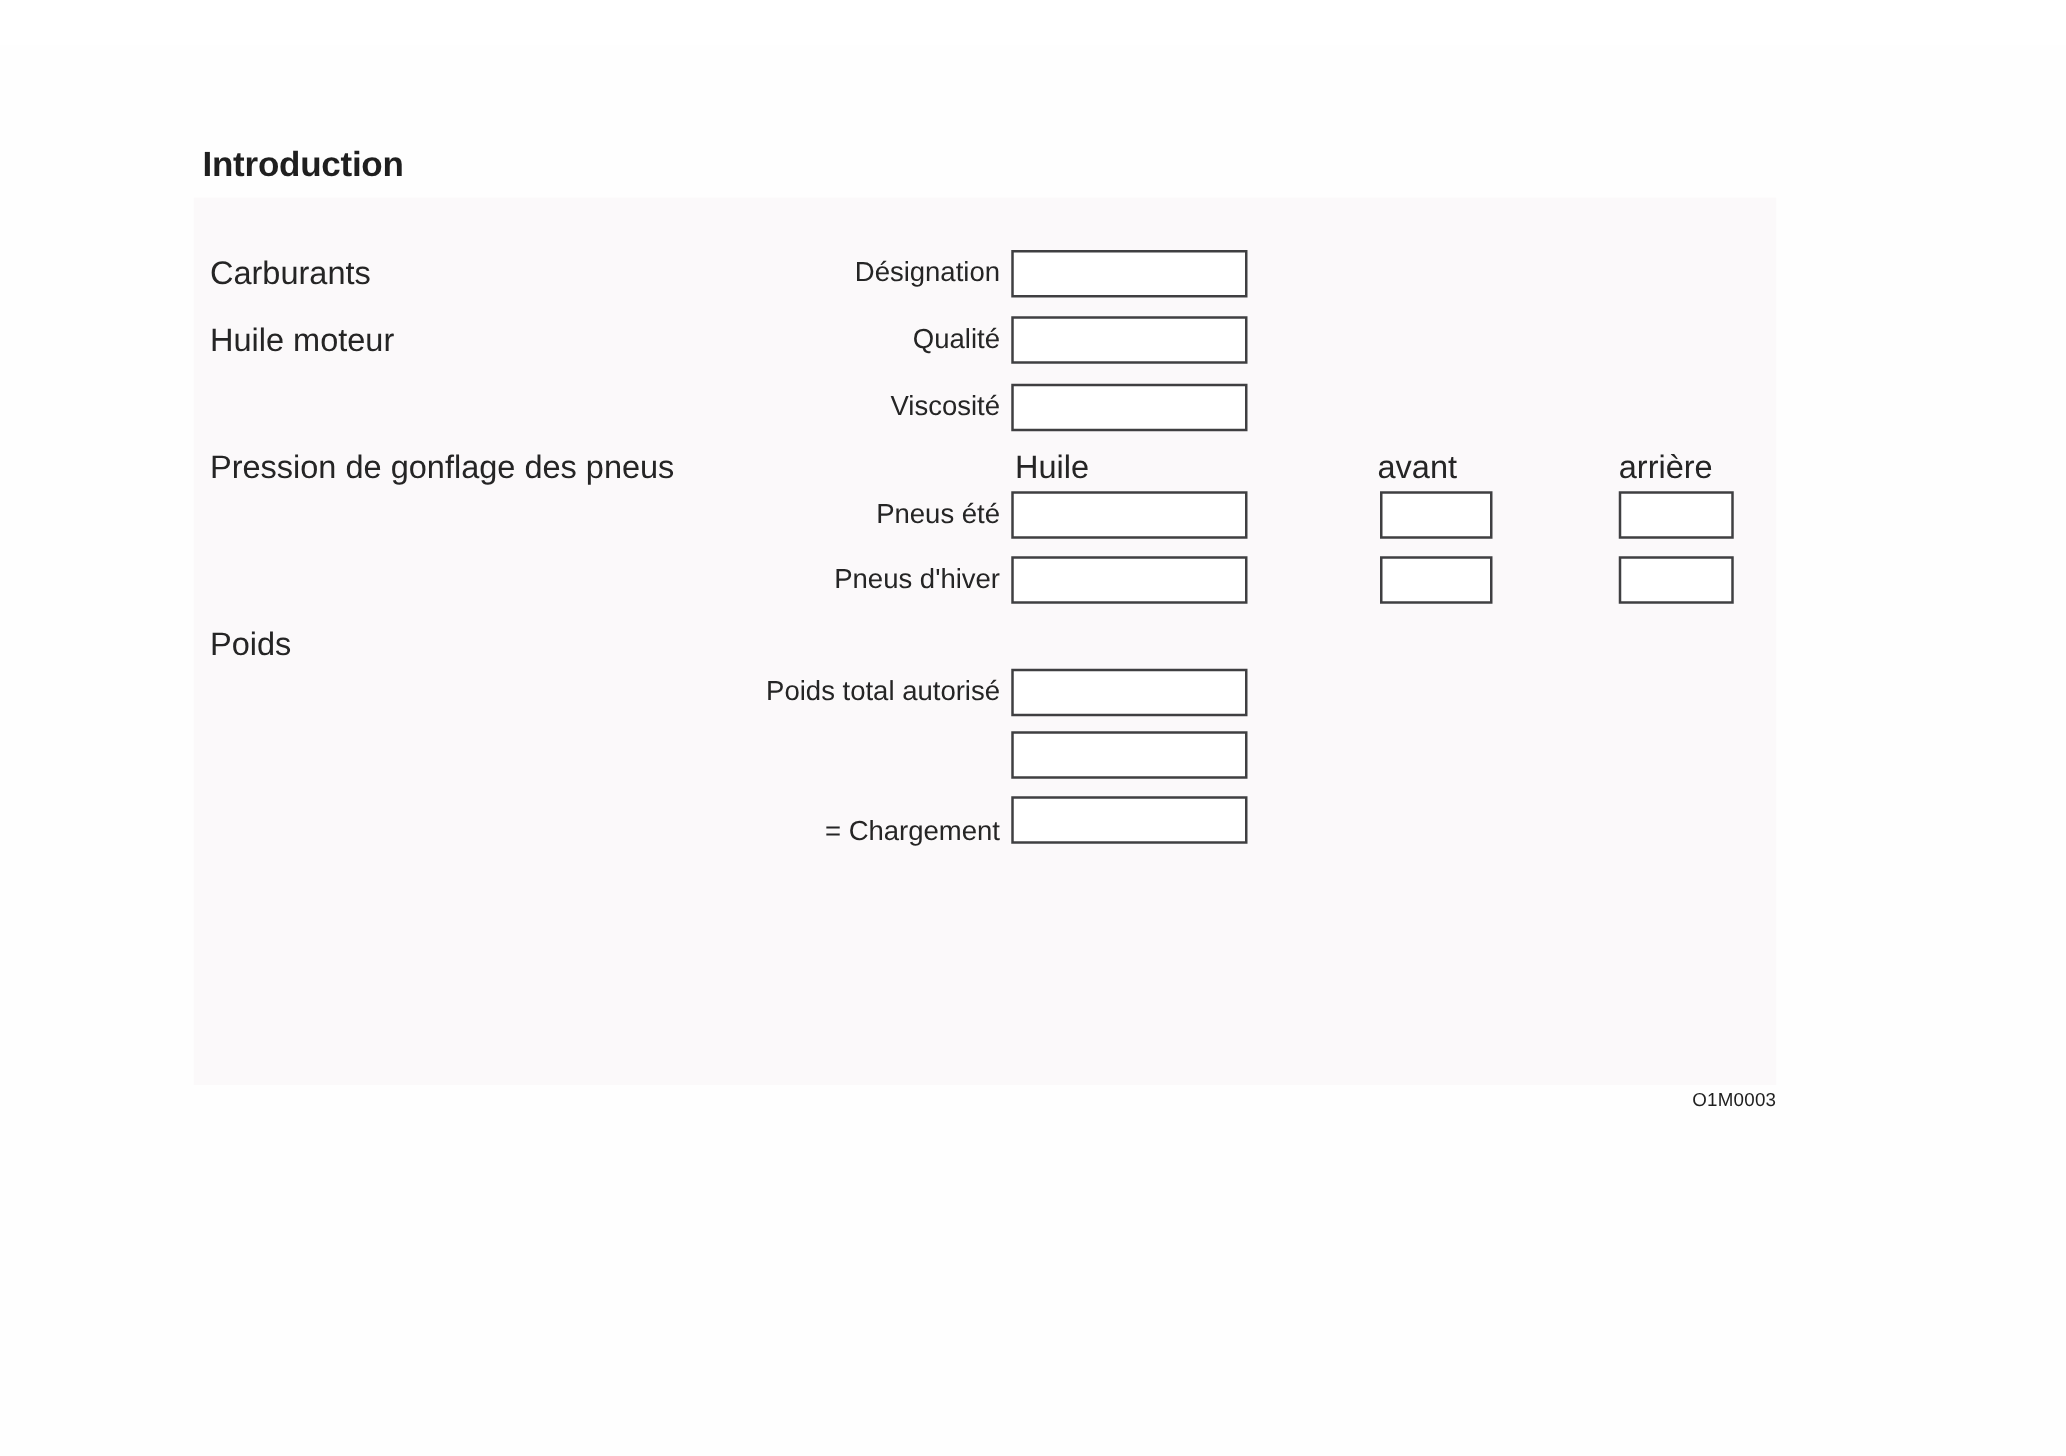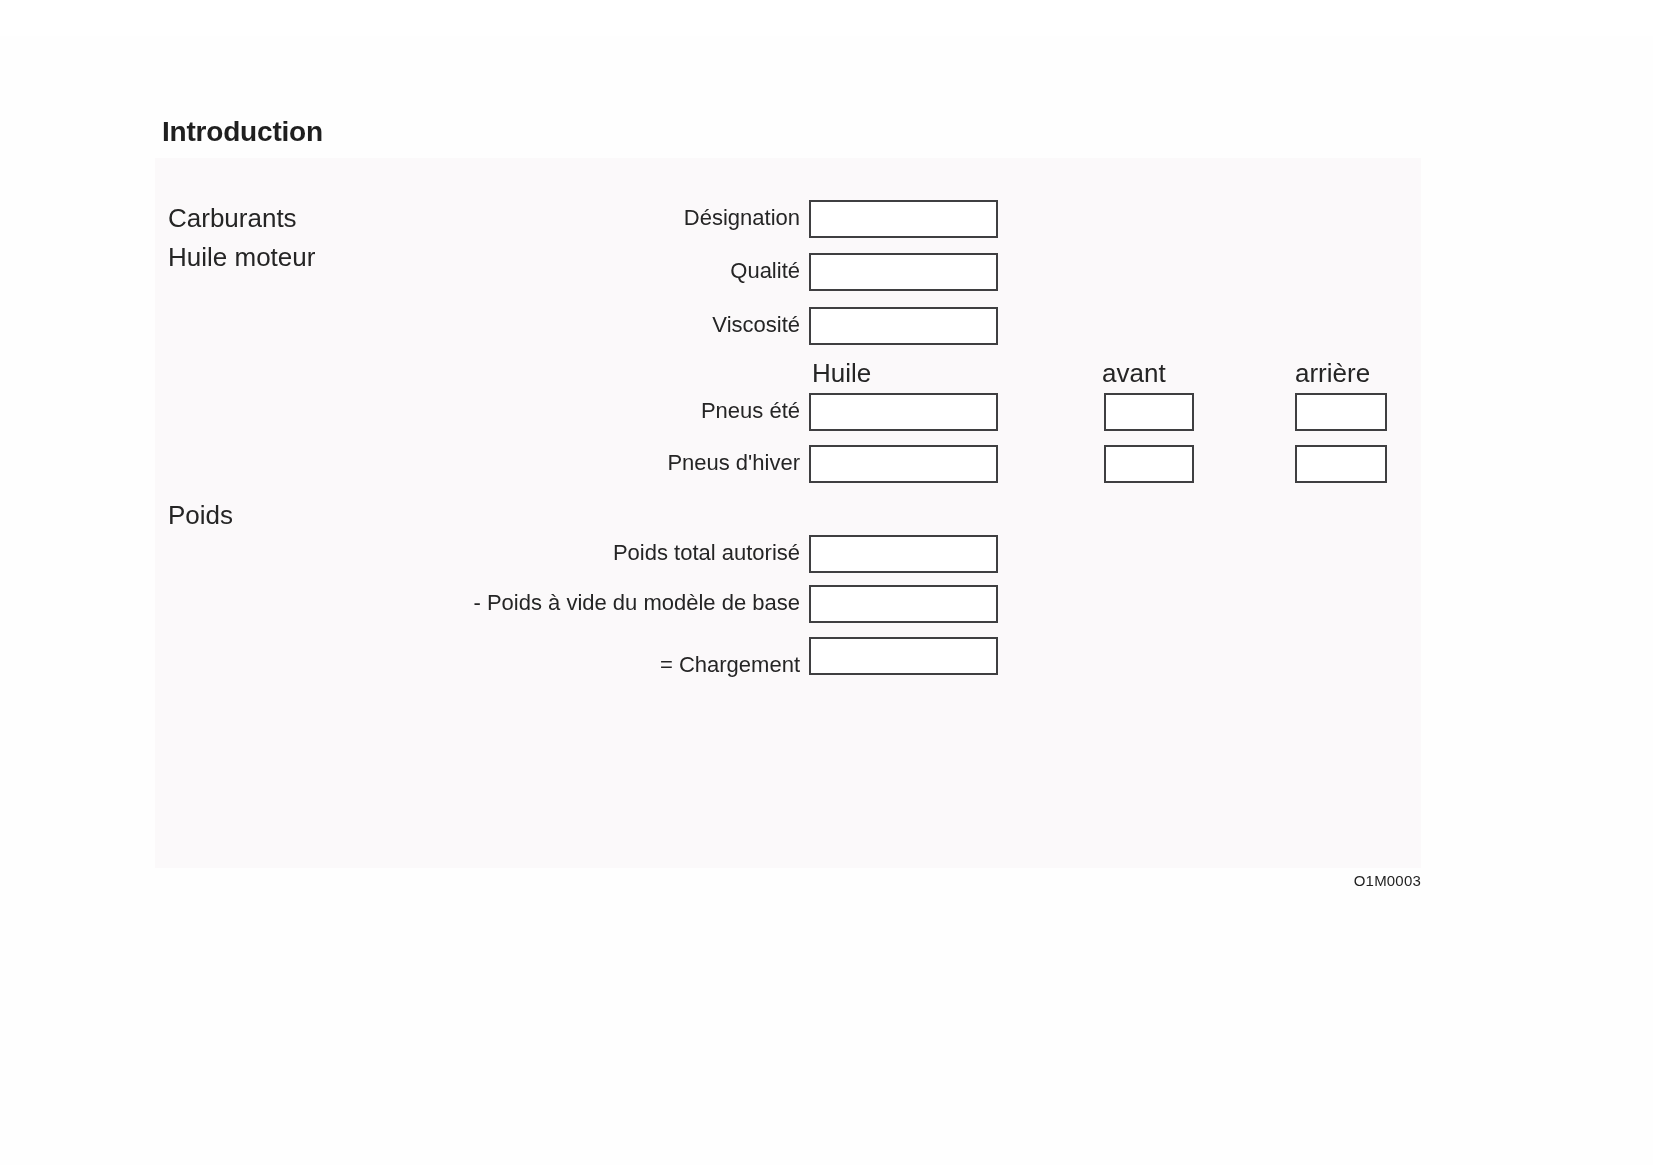--- a/index.html
+++ b/index.html
@@ -60,47 +60,47 @@
 <div class="page">
 
   <div class="title">Introduction</div>
 
   <div class="panel"></div>
 
   <div class="lbl" style="left:168px;top:169px">Carburants</div>
   <div class="rlbl" style="top:169px">Désignation</div>
   <div class="box big" style="top:164px"></div>
 
-  <div class="lbl" style="left:168px;top:208px">Huile moteur</div>
+  <div class="lbl" style="left:168px;top:223px">Huile moteur</div>
   <div class="rlbl" style="top:222px">Qualité</div>
   <div class="box big" style="top:217px"></div>
 
   <div class="rlbl" style="top:276px">Viscosité</div>
   <div class="box big" style="top:271px"></div>
 
+  <div class="lbl" style="left:168px;top:324px">Pression de gonflage des pneus</div>
   <div class="lbl" style="left:812px;top:324px">Huile</div>
   <div class="lbl" style="left:1102px;top:324px">avant</div>
   <div class="lbl" style="left:1295px;top:324px">arrière</div>
 
   <div class="rlbl" style="top:362px">Pneus été</div>
   <div class="box big" style="top:357px"></div>
   <div class="box front" style="top:357px"></div>
   <div class="box rear" style="top:357px"></div>
 
   <div class="rlbl" style="top:414px">Pneus d'hiver</div>
   <div class="box big" style="top:409px"></div>
   <div class="box front" style="top:409px"></div>
   <div class="box rear" style="top:409px"></div>
 
   <div class="lbl" style="left:168px;top:466px">Poids</div>
 
   <div class="rlbl" style="top:504px">Poids total autorisé</div>
   <div class="box big" style="top:499px"></div>
 
-  <div class="rlbl" style="top:554px">- Poids à vide du modèle de base</div>
   <div class="box big" style="top:549px"></div>
 
   <div class="rlbl" style="top:616px">= Chargement</div>
   <div class="box big" style="top:601px"></div>
 
   <div class="figure-code">O1M0003</div>
 
 </div>
 
 </body></html>

